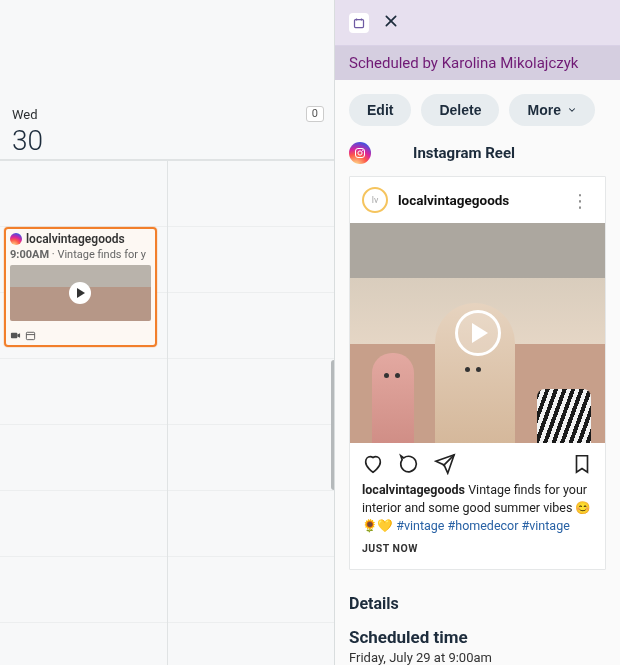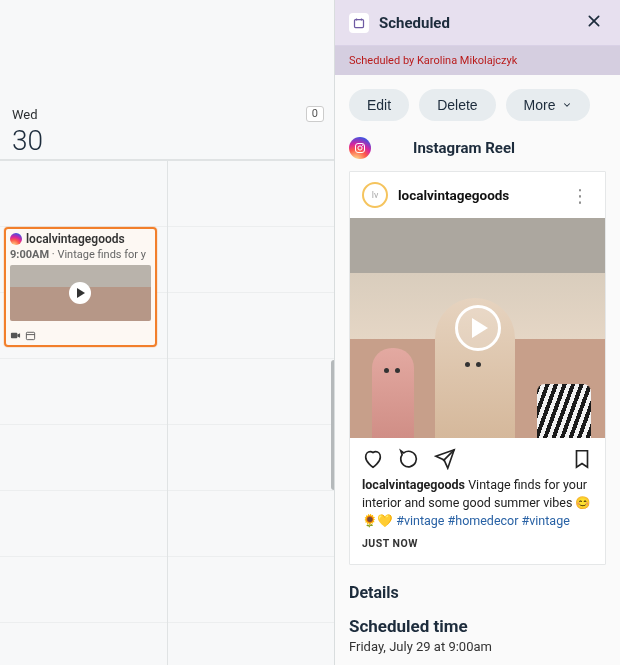--- a/index.html
+++ b/index.html
@@ -98,27 +98,27 @@
     display:flex; align-items:center; gap:10px;
     border-bottom:1px solid #d9d1e6;
   }
   .panel-hdr .cal-icon {
     width:20px;height:20px;border-radius:4px;background:#fff;
     display:flex;align-items:center;justify-content:center;font-size:12px;
   }
   .panel-hdr .title { font-weight:700; color:#1d2c3c; font-size:15px; flex:1; }
   .close-x { font-size:18px; color:#1d2c3c; cursor:pointer; padding:2px 4px; }
   .panel-sub {
-    background:#d5cee0; color:#b91c1c; font-size:11px;
+    background:#d5cee0; color:#701a75; font-size:15px;
     padding:8px 14px;
   }
   .btn-row { display:flex; gap:10px; padding:14px 14px 10px; }
   .pill-btn {
     background:#e7ecef; border:none; border-radius:18px;
-    padding:8px 18px; font-size:14px; font-weight:400; color:#1d2c3c;
+    padding:8px 18px; font-size:14px; font-weight:700; color:#1d2c3c;
     cursor:pointer; display:flex; align-items:center; gap:6px;
   }
   .chev { width:10px;height:10px; }
 
   .post-type-row { display:flex; align-items:center; gap:8px; padding:6px 14px 12px; }
   .ig-badge {
     width:22px;height:22px;border-radius:50%;
     background: radial-gradient(circle at 30% 110%, #fdf497 0%, #fd5949 40%, #d6249f 60%, #285AEB 90%);
     display:flex;align-items:center;justify-content:center;
   }
@@ -167,21 +167,21 @@
   .pv-actions { display:flex; align-items:center; padding:10px 12px 6px; gap:14px; }
   .pv-actions .spacer { flex:1; }
   .ig-svg { width:22px;height:22px; stroke:#222; stroke-width:1.8; fill:none; }
 
   .pv-body { padding:0 12px 12px; font-size:12.5px; color:#222; line-height:1.45; }
   .pv-body .u { font-weight:700; }
   .hashtag { color:#2962a5; }
   .pv-time { font-size:10.5px; letter-spacing:0.5px; color:#333; font-weight:700; margin-top:6px; }
 
   .details { padding:18px 14px 0; }
-  .details h4 { font-size:16px; font-weight:700; color:#1d2c3c; margin-bottom:14px; }
+  .details h4 { font-size:16px; font-weight:700; color:#1d2c3c; margin-bottom:14px;margin-top:6px; }
   .detail-label { font-size:17px; font-weight:700; color:#1d2c3c; margin-bottom:3px; }
   .detail-value { font-size:13px; color:#333; }
 </style>
 </head>
 <body>
 
 <div class="calendar">
 
   <div class="cal-header-row">
     <div class="cal-col-head">
@@ -244,21 +244,20 @@
 <div class="panel">
 
   <div class="panel-hdr">
     <span class="cal-icon">
       <svg width="12" height="12" viewBox="0 0 24 24">
           <rect x="3" y="5" width="18" height="16" rx="2" fill="none" stroke="#6e5aa3" stroke-width="2.5"></rect>
           <line x1="7" y1="3" x2="7" y2="7" stroke="#6e5aa3" stroke-width="2.5"></line>
           <line x1="17" y1="3" x2="17" y2="7" stroke="#6e5aa3" stroke-width="2.5"></line>
         </svg>
     </span>
-    <span class="title">Scheduled</span>
     <span class="close-x">
       <svg width="16" height="16" viewBox="0 0 24 24">
           <line x1="5" y1="5" x2="19" y2="19" stroke="#1d2c3c" stroke-width="2.5" stroke-linecap="round"></line>
           <line x1="19" y1="5" x2="5" y2="19" stroke="#1d2c3c" stroke-width="2.5" stroke-linecap="round"></line>
         </svg>
     </span>
   </div>
 
   <div class="panel-sub">Scheduled by Karolina Mikolajczyk</div>
 

